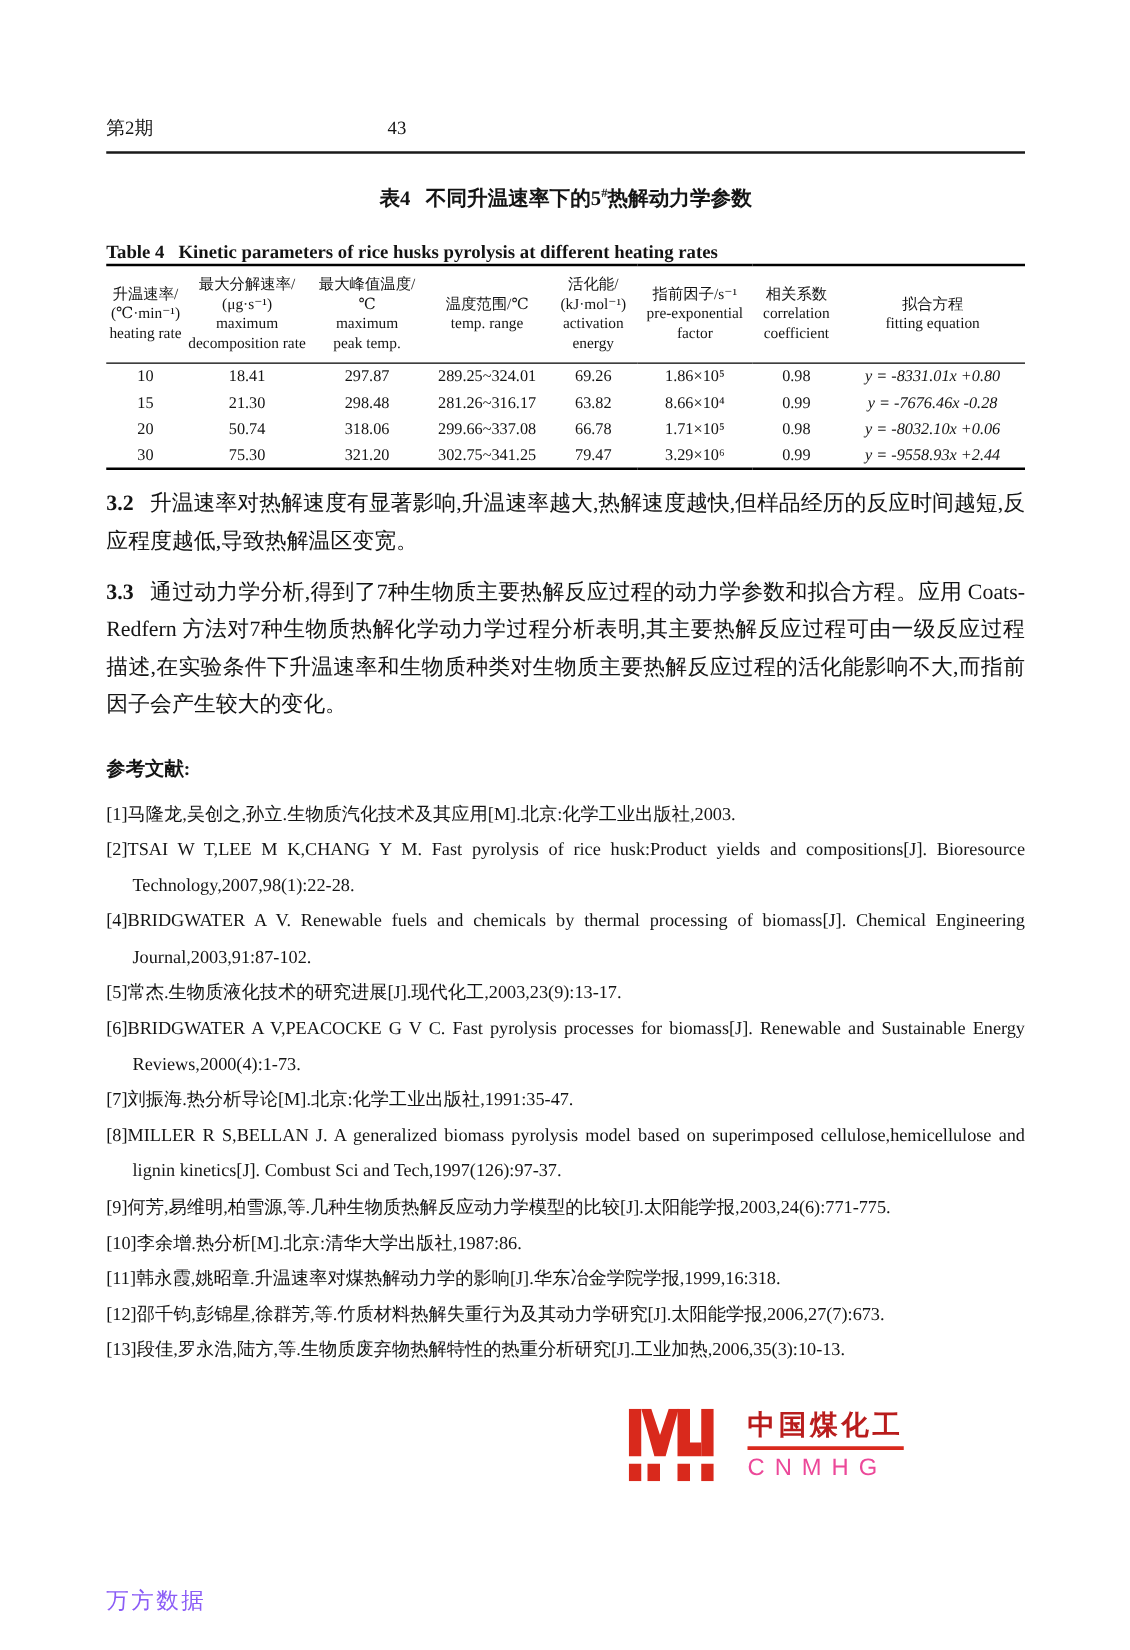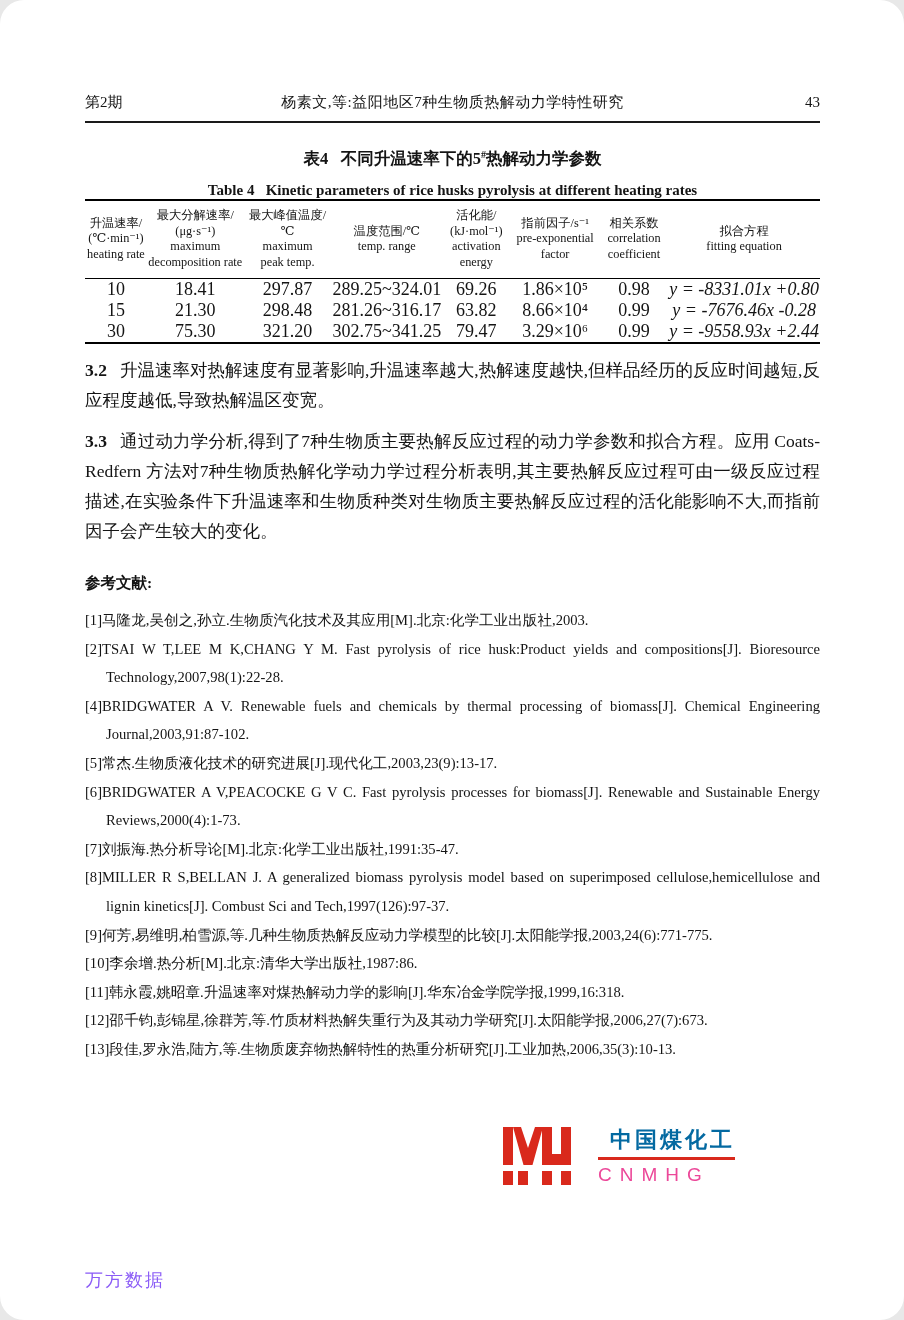--- a/index.html
+++ b/index.html
@@ -6,21 +6,20 @@
   html, body { background: #e8e8e8; }
   .page {
     position: relative;
     width: 904px;
     height: 1320px;
     background: #ffffff;
     font-family: "Liberation Serif", "DejaVu Serif", serif;
     color: #141414;
     overflow: hidden;
     margin: 0 auto;
-    border-radius: 24px;
   }
   .content { padding: 0 84px 0 85px; }
 
   
   .running-header {
     display: flex;
     align-items: baseline;
     padding-top: 93px;
     font-size: 15px;
   }
@@ -32,22 +31,22 @@
   
   .caption-zh {
     margin-top: 25px;
     text-align: center;
     font-weight: bold;
     font-size: 16.5px;
     white-space: pre;
   }
   .caption-zh sup { font-size: 10px; }
   .caption-en {
-    margin-top: 12px;
-    text-align: center;
+    margin-top: 24px;
+    text-align: left;
     font-weight: bold;
     font-size: 15px;
     white-space: pre;
   }
 
   
   table.kinetics {
     width: 100%;
     margin-top: 0;
     border-collapse: collapse;
@@ -59,21 +58,21 @@
     font-size: 12.3px;
     line-height: 15.5px;
     text-align: center;
     vertical-align: middle;
     padding: 7px 1px 8px;
     border-bottom: 1.6px solid #000;
   }
   table.kinetics th span { display: block; }
   table.kinetics td {
     text-align: center;
-    font-size: 18px;
+    font-size: 13px;
     height: 21px;
     padding: 0 1px;
     white-space: nowrap;
   }
   td.equation { font-style: italic; }
 
   
   .section-heading {
     margin-top: 27px;
     font-size: 23px;
@@ -106,24 +105,23 @@
     top: 1127px;
     display: flex;
     align-items: flex-start;
     gap: 27px;
   }
   .logo-mark { display: block; }
   .logo-text .zh {
     font-family: "Liberation Sans", "DejaVu Sans", sans-serif;
     font-size: 22px;
     font-weight: bold;
-    color: #0369a1;
+    color: #b91c1c;
     letter-spacing: 3px;
     line-height: 26px;
-    margin-left: 12px;
   }
   .logo-text .divider { height: 2.5px; margin: 4px 0 5px; }
   .logo-text .en {
     font-family: "Liberation Sans", "DejaVu Sans", sans-serif;
     font-size: 19px;
     color: #ec4899;
     letter-spacing: 8px;
     line-height: 20px;
   }
 
@@ -139,21 +137,20 @@
   }
 </style>
 </head>
 <body>
 
 <div class="page">
   <div class="content">
 
     <div class="running-header">
       <span class="left">第2期</span>
-      <span class="mid">杨素文,等:益阳地区7种生物质热解动力学特性研究</span>
       <span class="right">43</span>
     </div>
     <div class="header-rule"></div>
 
     <div class="caption-zh"><span>表4   不同升温速率下的5</span><sup>#</sup><span>热解动力学参数</span></div>
     <div class="caption-en">Table 4   Kinetic parameters of rice husks pyrolysis at different heating rates</div>
 
     <table class="kinetics">
       <colgroup>
         <col style="width:8.5%">
@@ -222,20 +219,30 @@
         </tr>
         <tr>
           <td>15</td>
           <td>21.30</td>
           <td>298.48</td>
           <td>281.26~316.17</td>
           <td>63.82</td>
           <td>8.66×10⁴</td>
           <td>0.99</td>
           <td class="equation">y = -7676.46x -0.28</td>
+        </tr>
+        <tr>
+          <td>20</td>
+          <td>50.74</td>
+          <td>318.06</td>
+          <td>299.66~337.08</td>
+          <td>66.78</td>
+          <td>1.71×10⁵</td>
+          <td>0.98</td>
+          <td class="equation">y = -8032.10x +0.06</td>
         </tr>
         <tr>
           <td>30</td>
           <td>75.30</td>
           <td>321.20</td>
           <td>302.75~341.25</td>
           <td>79.47</td>
           <td>3.29×10⁶</td>
           <td>0.99</td>
           <td class="equation">y = -9558.93x +2.44</td>

